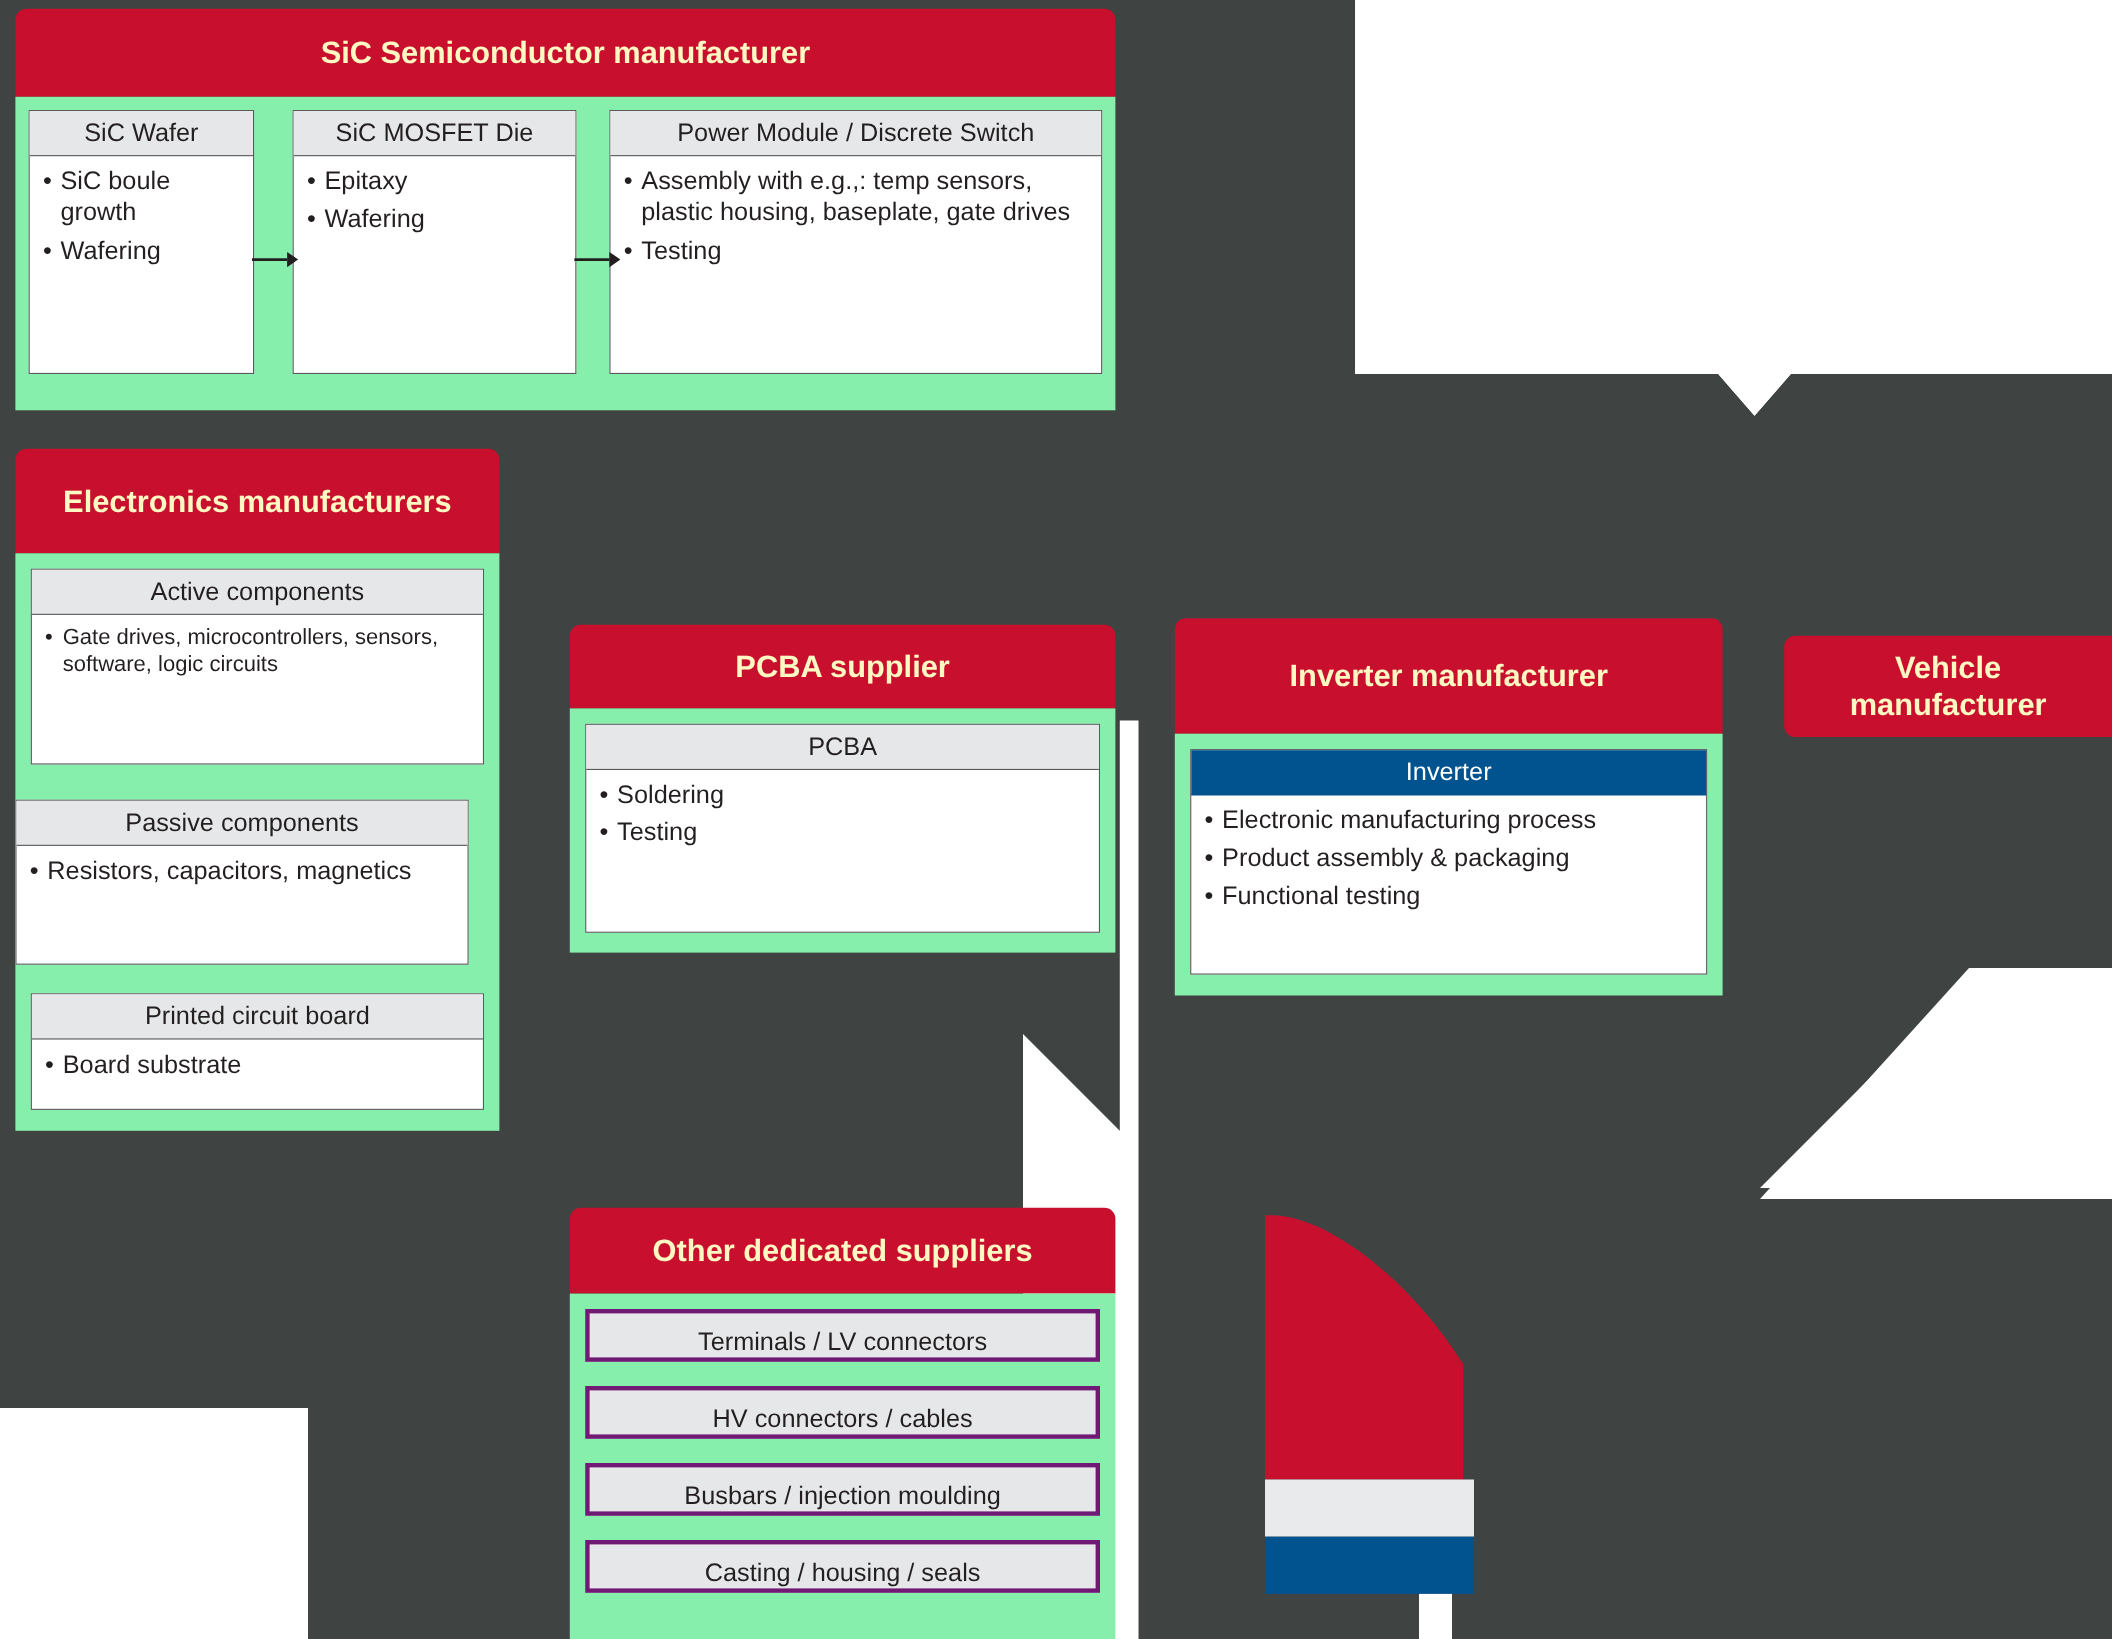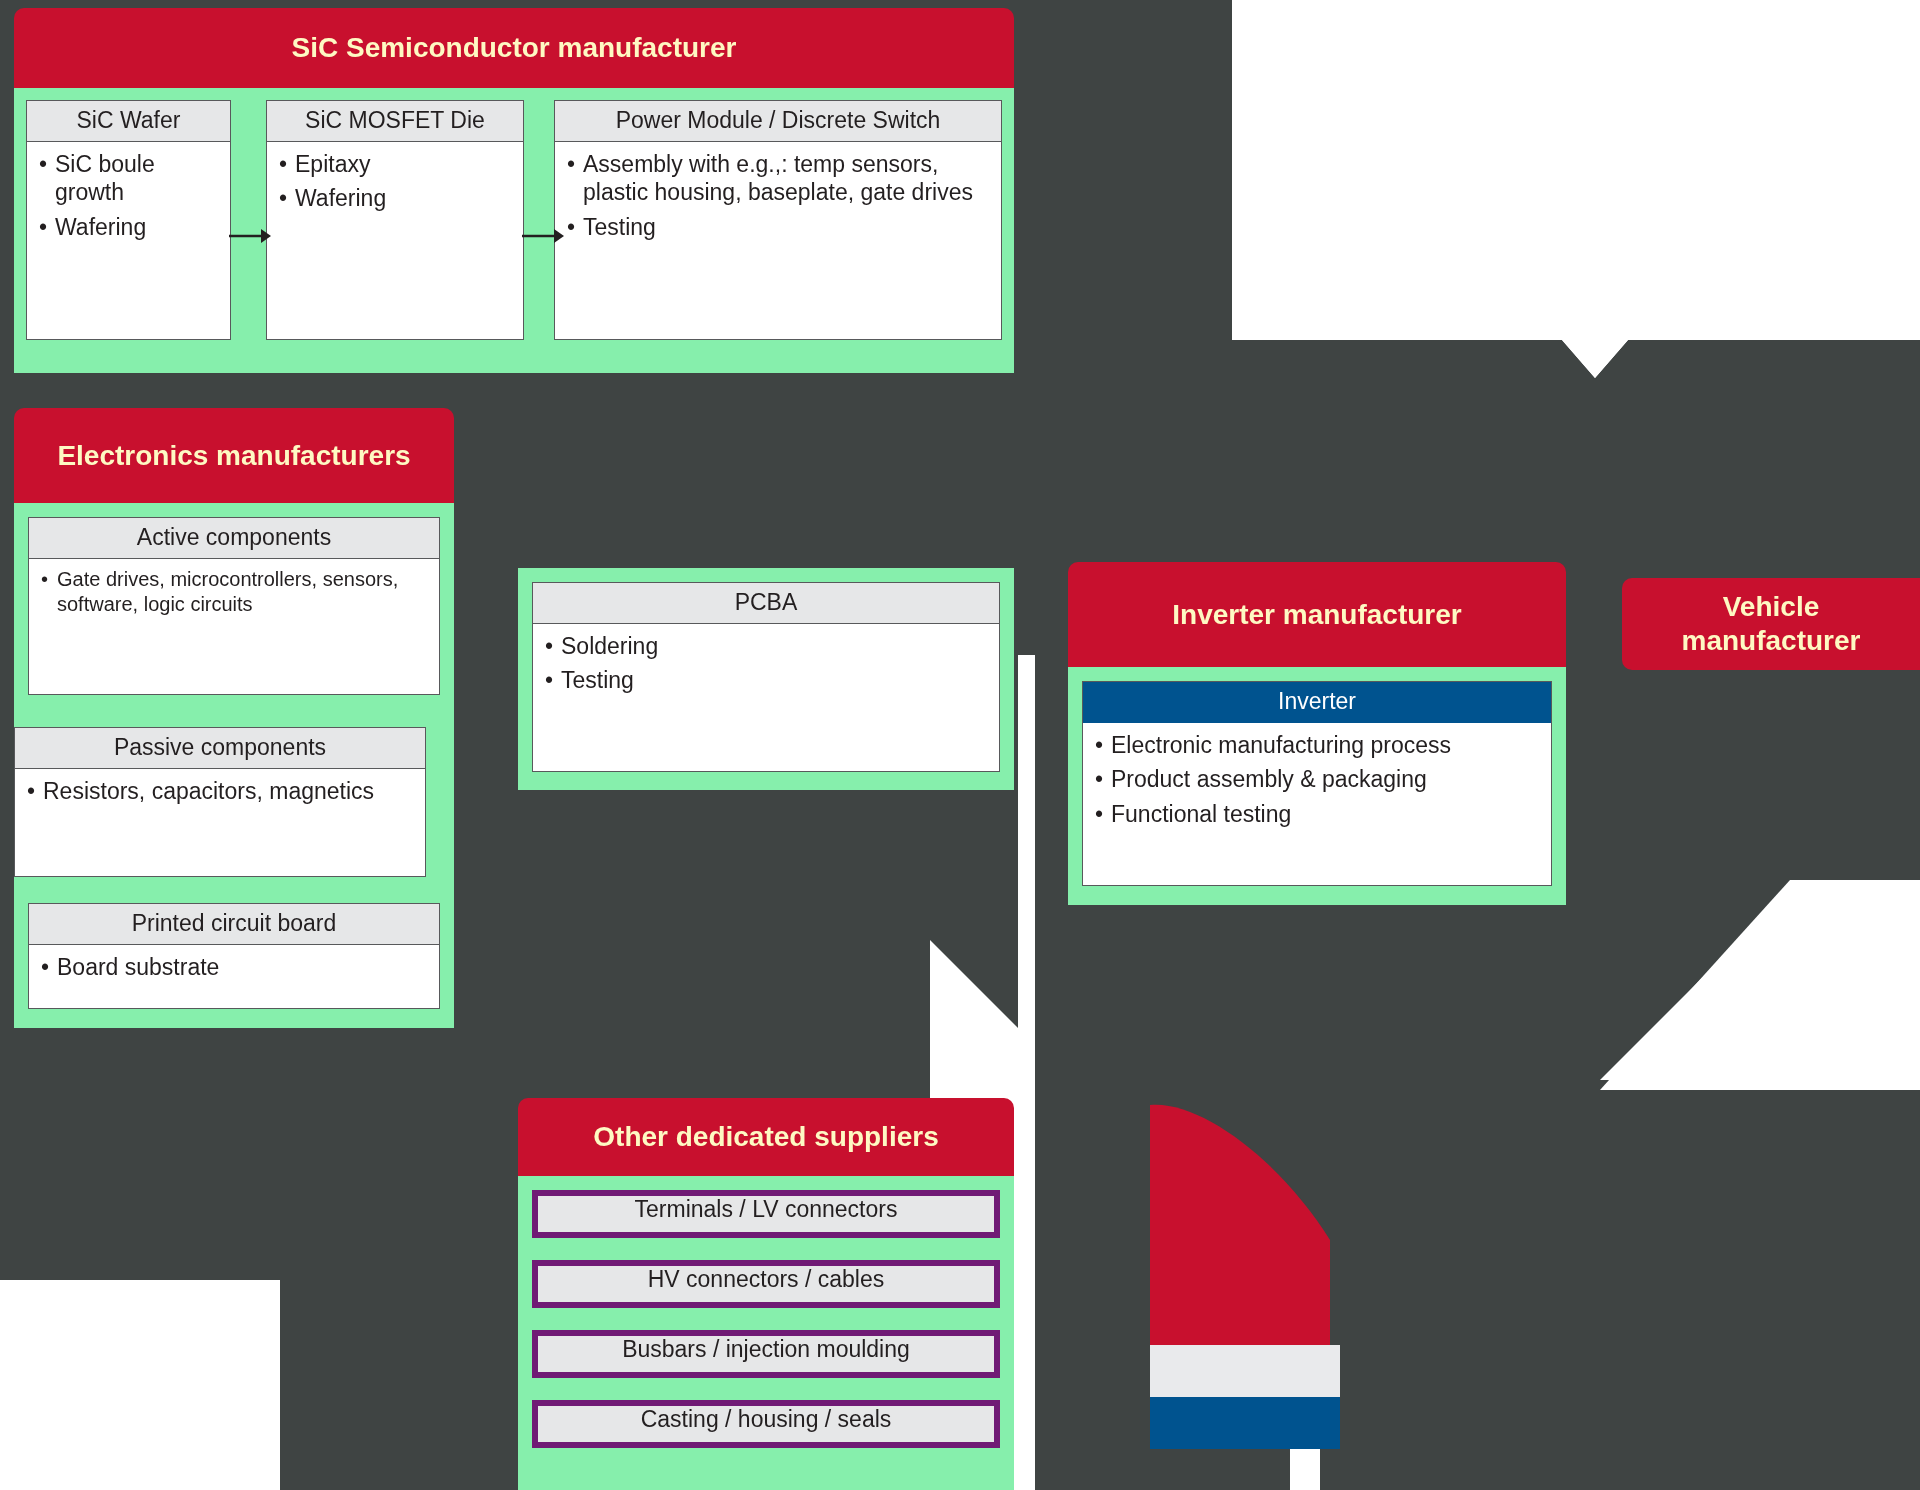--- a/index.html
+++ b/index.html
@@ -91,27 +91,27 @@
   ul.bullets li:last-child { margin-bottom: 0; }
   ul.bullets li::before {
     content: "\2022";
     position: absolute;
     left: 0;
     top: 0;
   }
 
   
   .plainbox {
-    border: 6px solid #701a75;
+    border: 4px solid #701a75;
     background: #e6e7e8;
     color: #231f20;
     text-align: center;
     box-sizing: border-box;
     display: flex;
-    align-items: flex-start;
+    align-items: flex-end;
     justify-content: center;
     line-height: 1.2;
   }
 
   
   .arrow {
     position: absolute;
     z-index: 6;
   }
 </style>
@@ -216,20 +216,21 @@
       <div class="subbox" style="position:absolute; left:14px; top:400px; width:412px; height:106px;">
         <div class="subbox-title" style="font-size:23px;">Printed circuit board</div>
         <ul class="bullets" style="font-size:23px;">
           <li>Board substrate</li>
         </ul>
       </div>
     </div>
   </div>
 
   <div class="group" style="left:518px; top:568px; width:496px;">
+    <div class="group-header" style="height:76px; font-size:28px;">PCBA supplier</div>
     <div class="group-body" style="height:222px; padding:14px 12px; position:relative;">
       <div class="subbox" style="position:absolute; left:14px; top:14px; width:468px; height:190px;">
         <div class="subbox-title" style="font-size:23px;">PCBA</div>
         <ul class="bullets" style="font-size:23px;">
           <li>Soldering</li>
           <li>Testing</li>
         </ul>
       </div>
     </div>
   </div>

